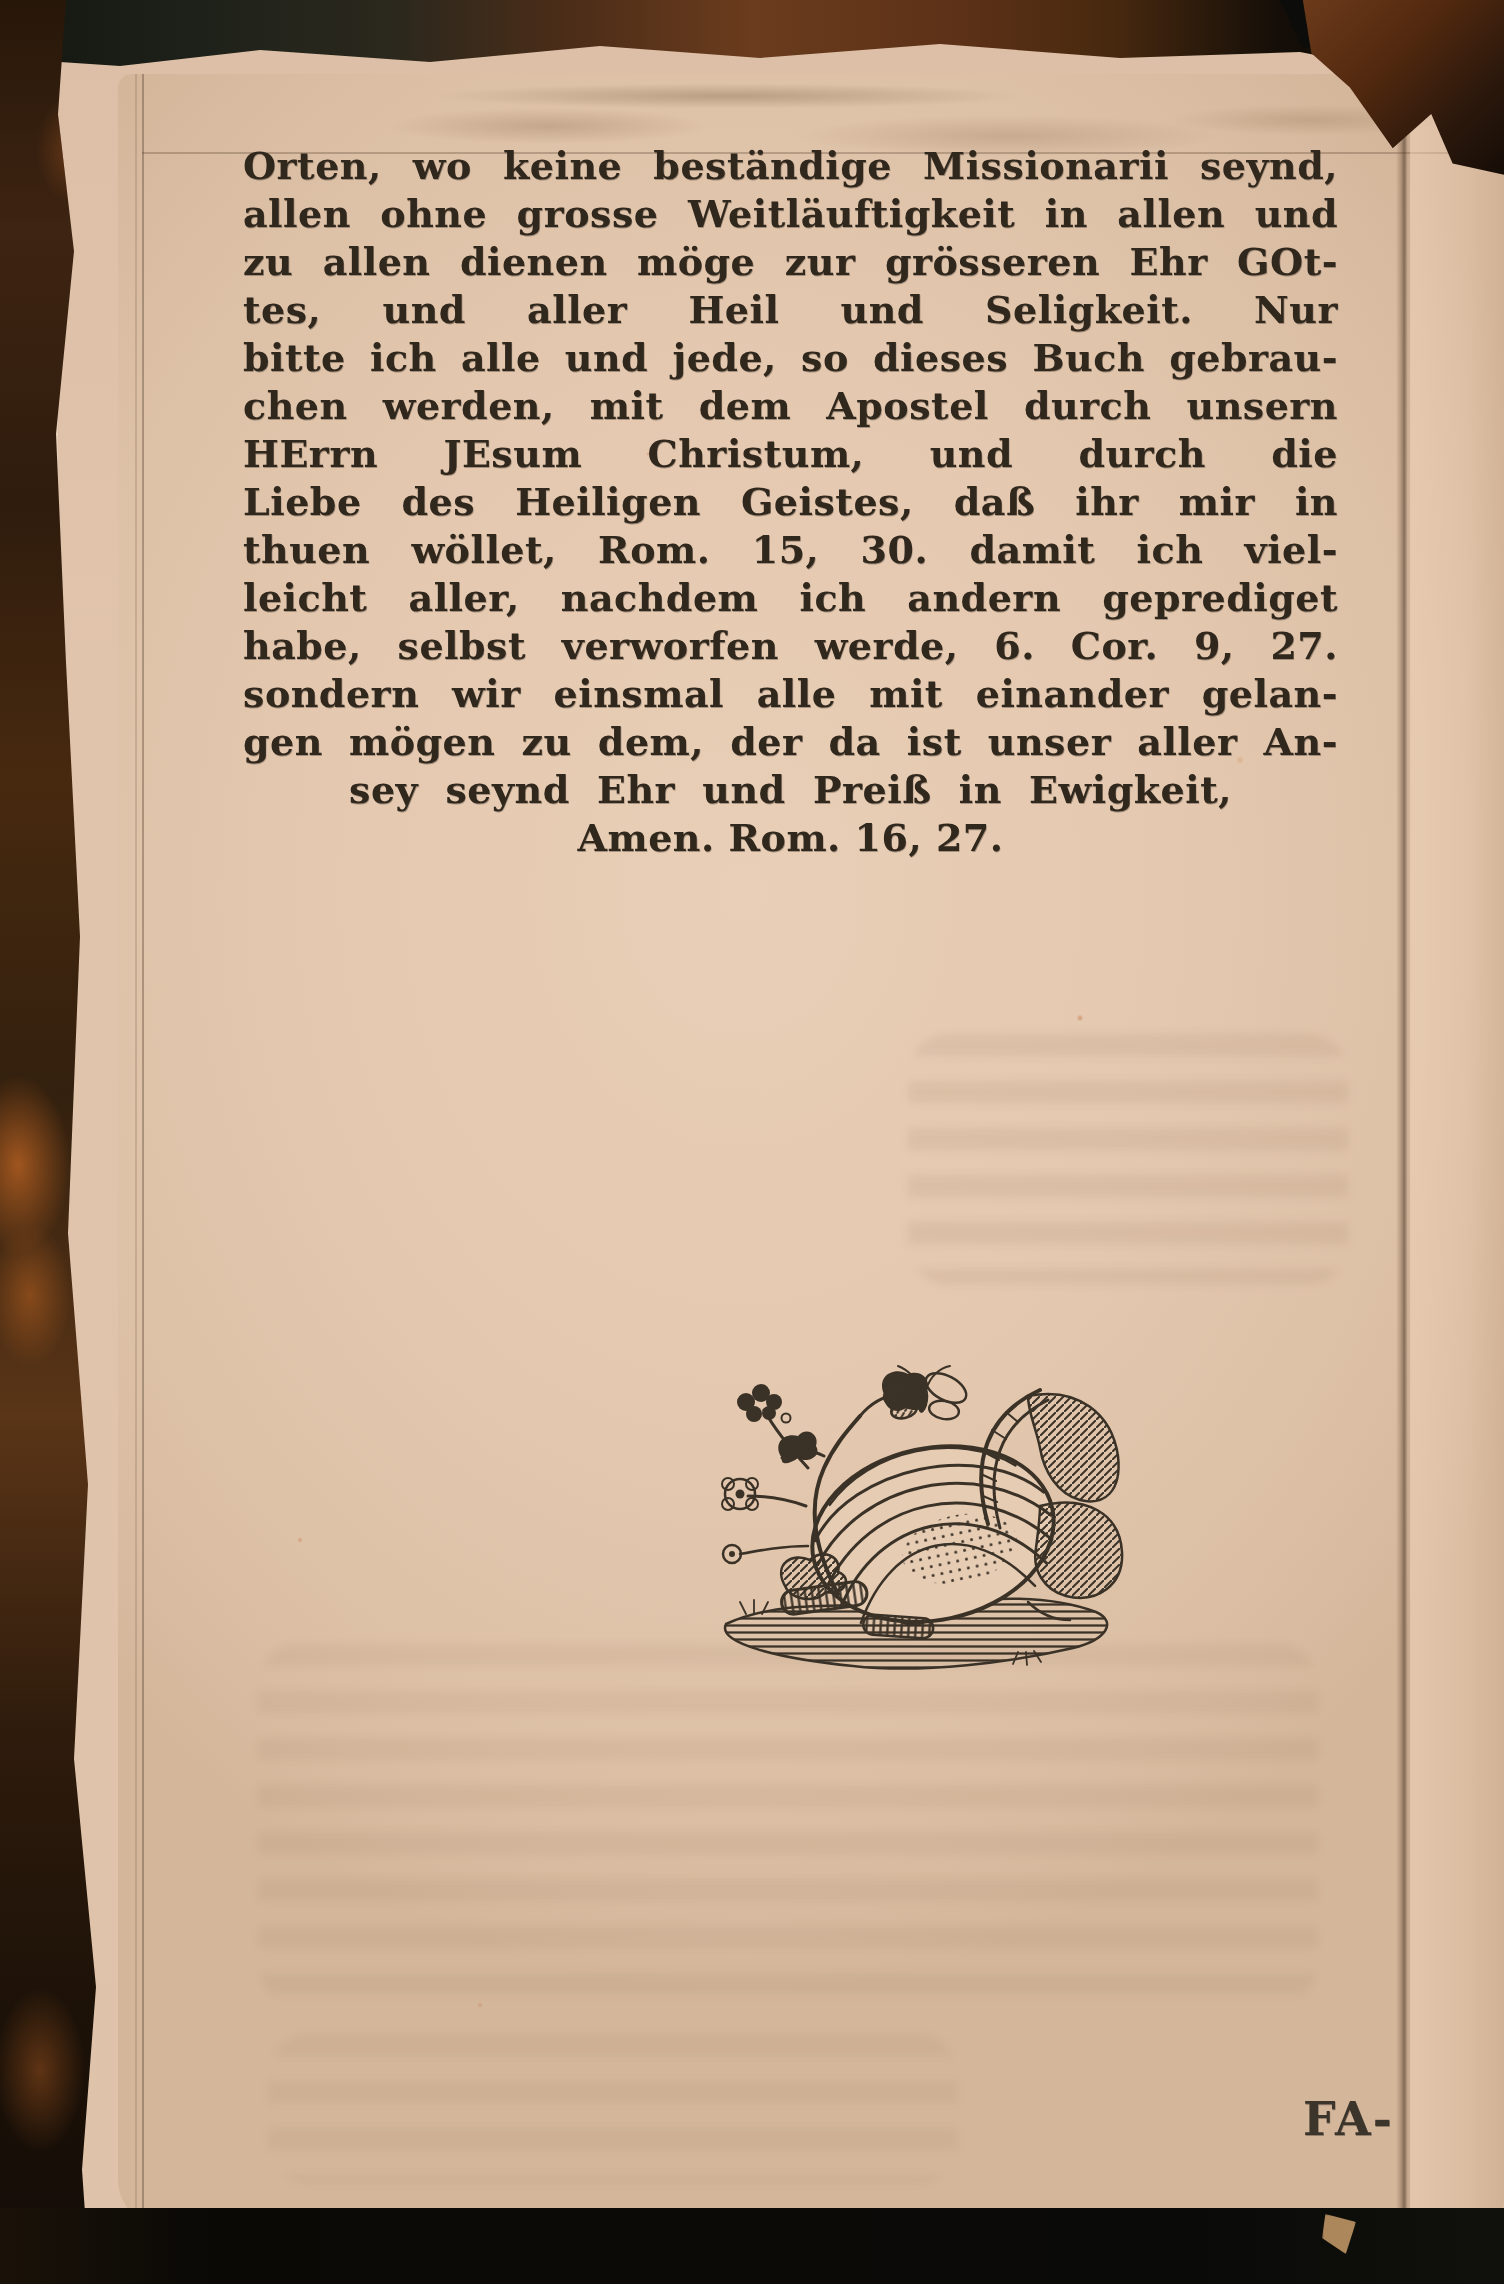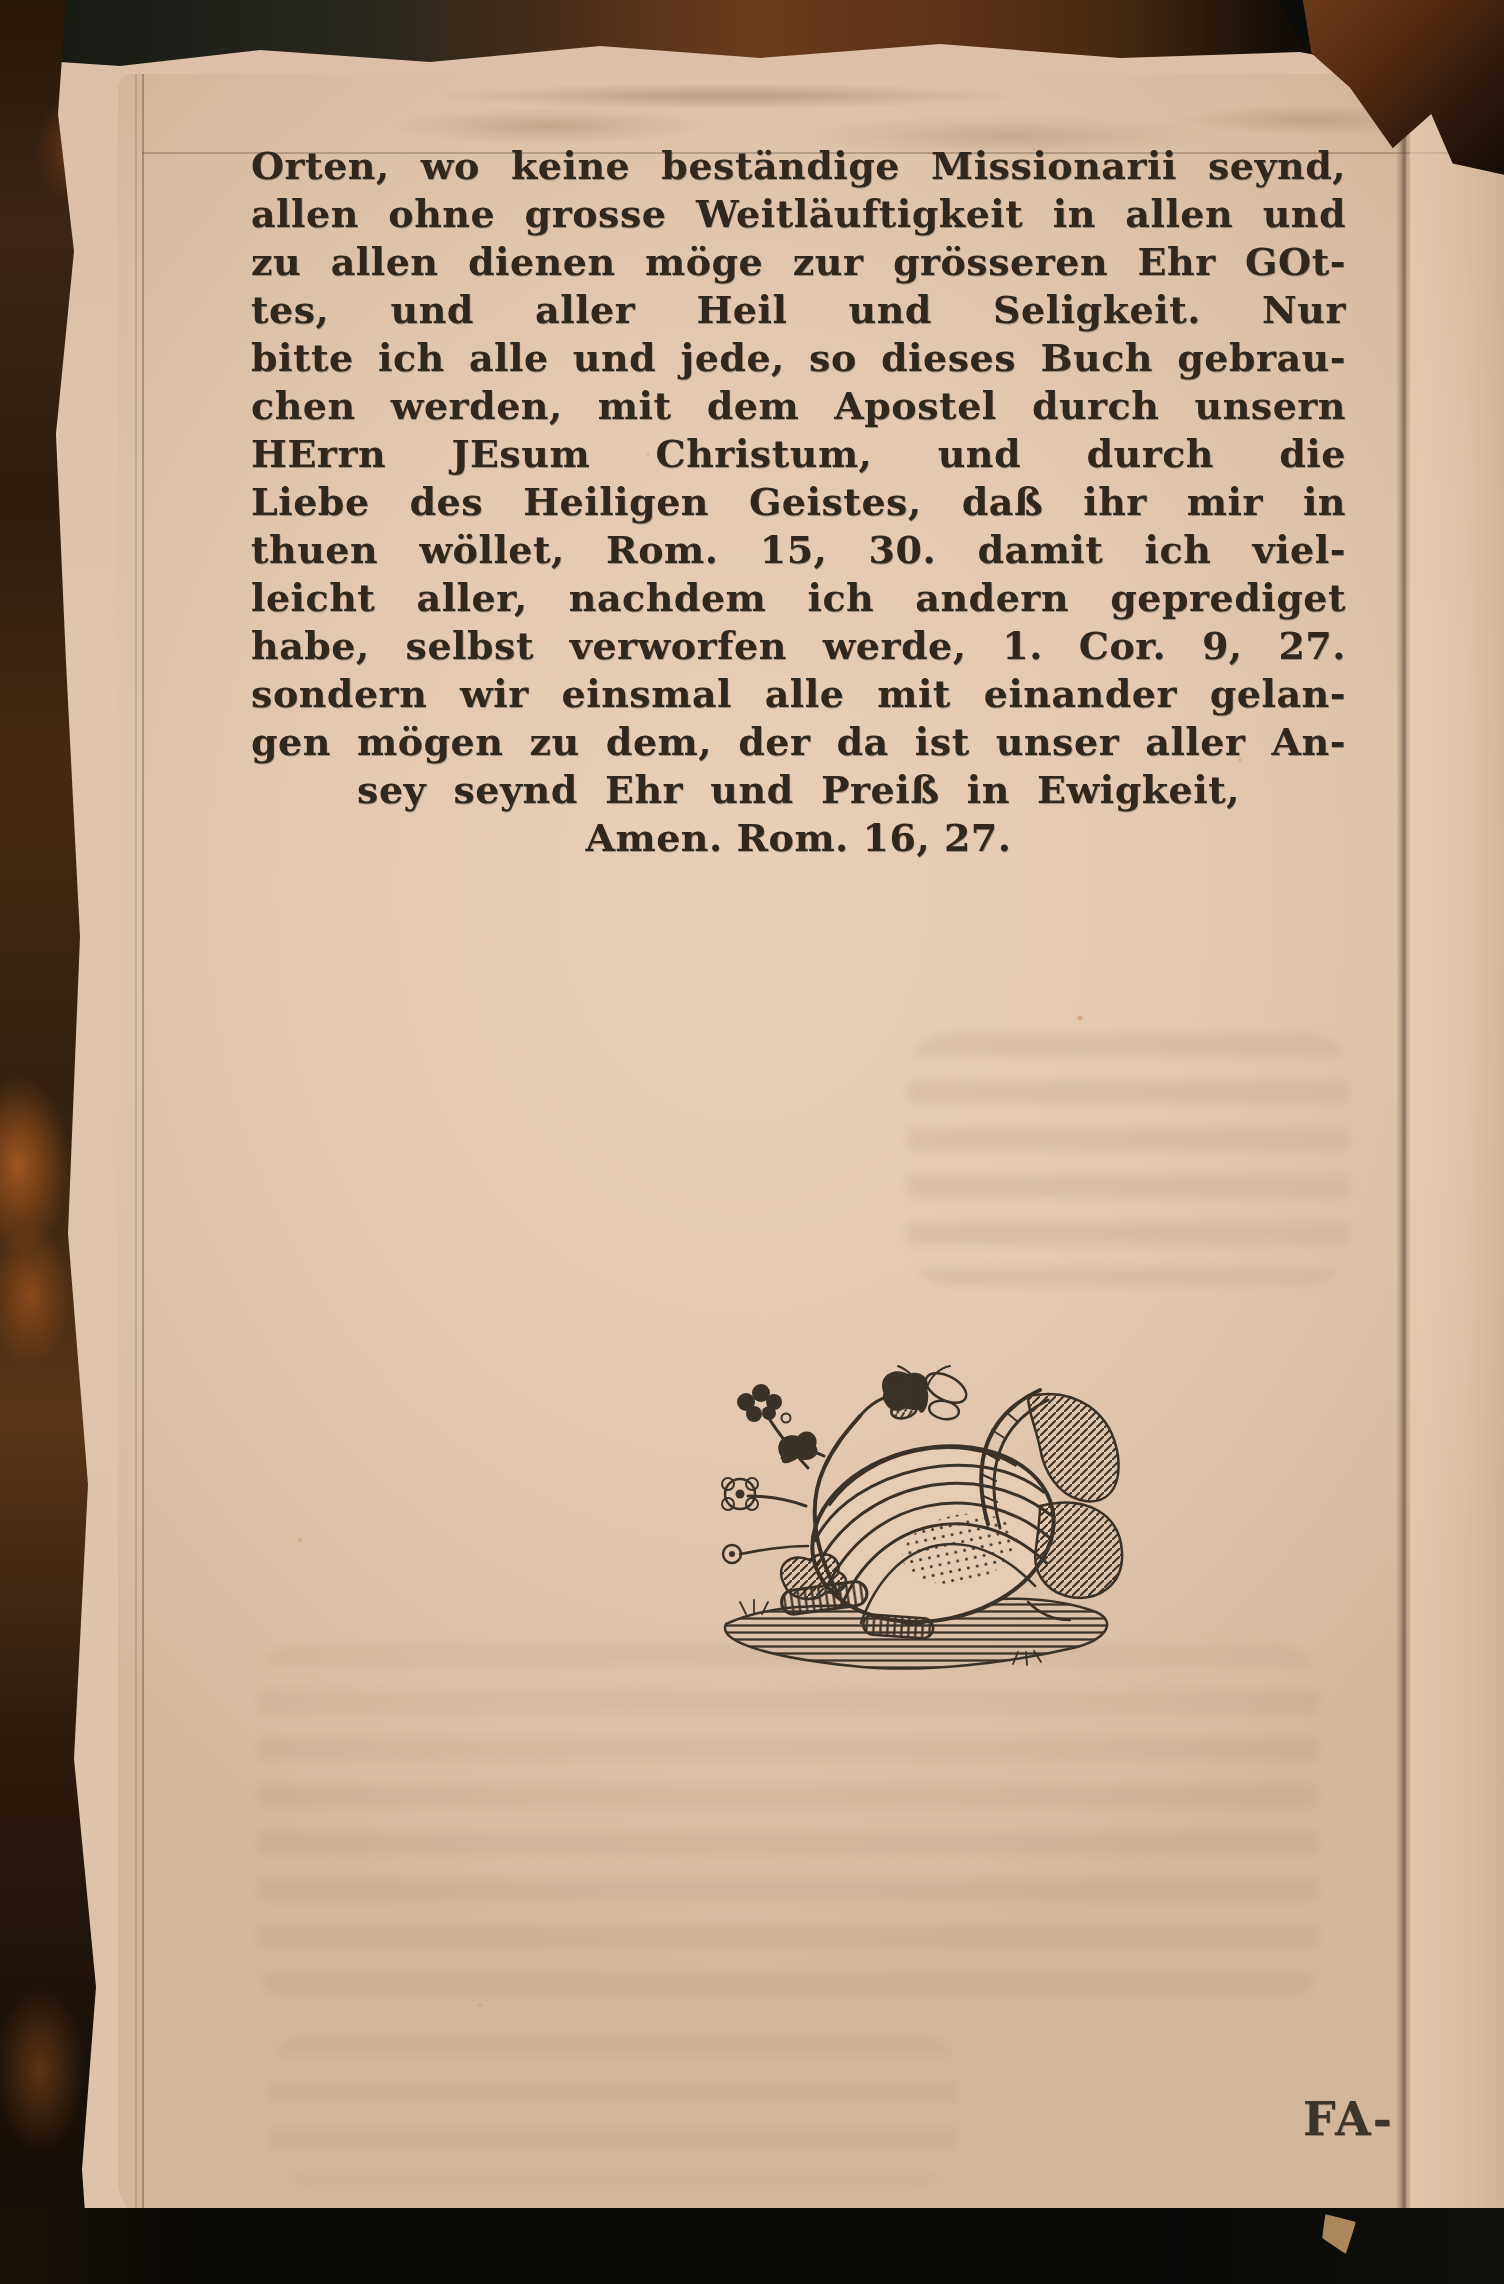--- a/index.html
+++ b/index.html
@@ -99,21 +99,20 @@
     filter:blur(4px);border-radius:40px;
   }
   .ghost1{left:790px;top:960px;width:440px;height:250px;}
   .ghost2{left:140px;top:1570px;width:1060px;height:360px;opacity:.8;}
   .ghost3{left:150px;top:1960px;width:690px;height:150px;opacity:.7;}
 
   
   .textblock{
     left:125px;top:68px;width:1095px;z-index:3;
     color:#30271d;
-    margin-left:8px;
   }
   .tline{
     height:48px;line-height:48px;font-size:38px;font-weight:700;
     letter-spacing:.5px;white-space:nowrap;
     text-shadow:.6px .6px 0 rgba(48,38,28,.35);
   }
   .just{text-align:justify;text-align-last:justify;white-space:normal;}
   .in1{padding:0 42px;}
   .in2{padding:0 106px;}
   .ctr{text-align:center;text-align-last:center;}
@@ -146,21 +145,21 @@
     <div class="tline just">Orten, wo keine beständige Missionarii seynd,</div>
     <div class="tline just">allen ohne grosse Weitläuftigkeit in allen und</div>
     <div class="tline just">zu allen dienen möge zur grösseren Ehr GOt-</div>
     <div class="tline just">tes, und aller Heil und Seligkeit. Nur</div>
     <div class="tline just">bitte ich alle und jede, so dieses Buch gebrau-</div>
     <div class="tline just">chen werden, mit dem Apostel durch unsern</div>
     <div class="tline just">HErrn JEsum Christum, und durch die</div>
     <div class="tline just">Liebe des Heiligen Geistes, daß ihr mir in</div>
     <div class="tline just">thuen wöllet, Rom. 15, 30. damit ich viel-</div>
     <div class="tline just">leicht aller, nachdem ich andern geprediget</div>
-    <div class="tline just">habe, selbst verworfen werde, 1. Cor. 9, 27.</div>
+    <div class="tline just">habe, selbst verworfen werde, 6. Cor. 9, 27.</div>
     <div class="tline just">sondern wir einsmal alle mit einander gelan-</div>
     <div class="tline just">gen mögen zu dem, der da ist unser aller An-</div>
     <div class="tline just in2">sey seynd Ehr und Preiß in Ewigkeit,</div>
     <div class="tline ctr">Amen. Rom. 16, 27.</div>
   </div>
 
   <svg class="abs vignette" width="450" height="330" viewBox="0 0 450 330">
     <defs>
       <pattern id="hatchH" width="6" height="7" patternUnits="userSpaceOnUse">
         <line x1="0" y1="3.5" x2="6" y2="3.5" stroke="#3b3227" stroke-width="2.3"></line>

